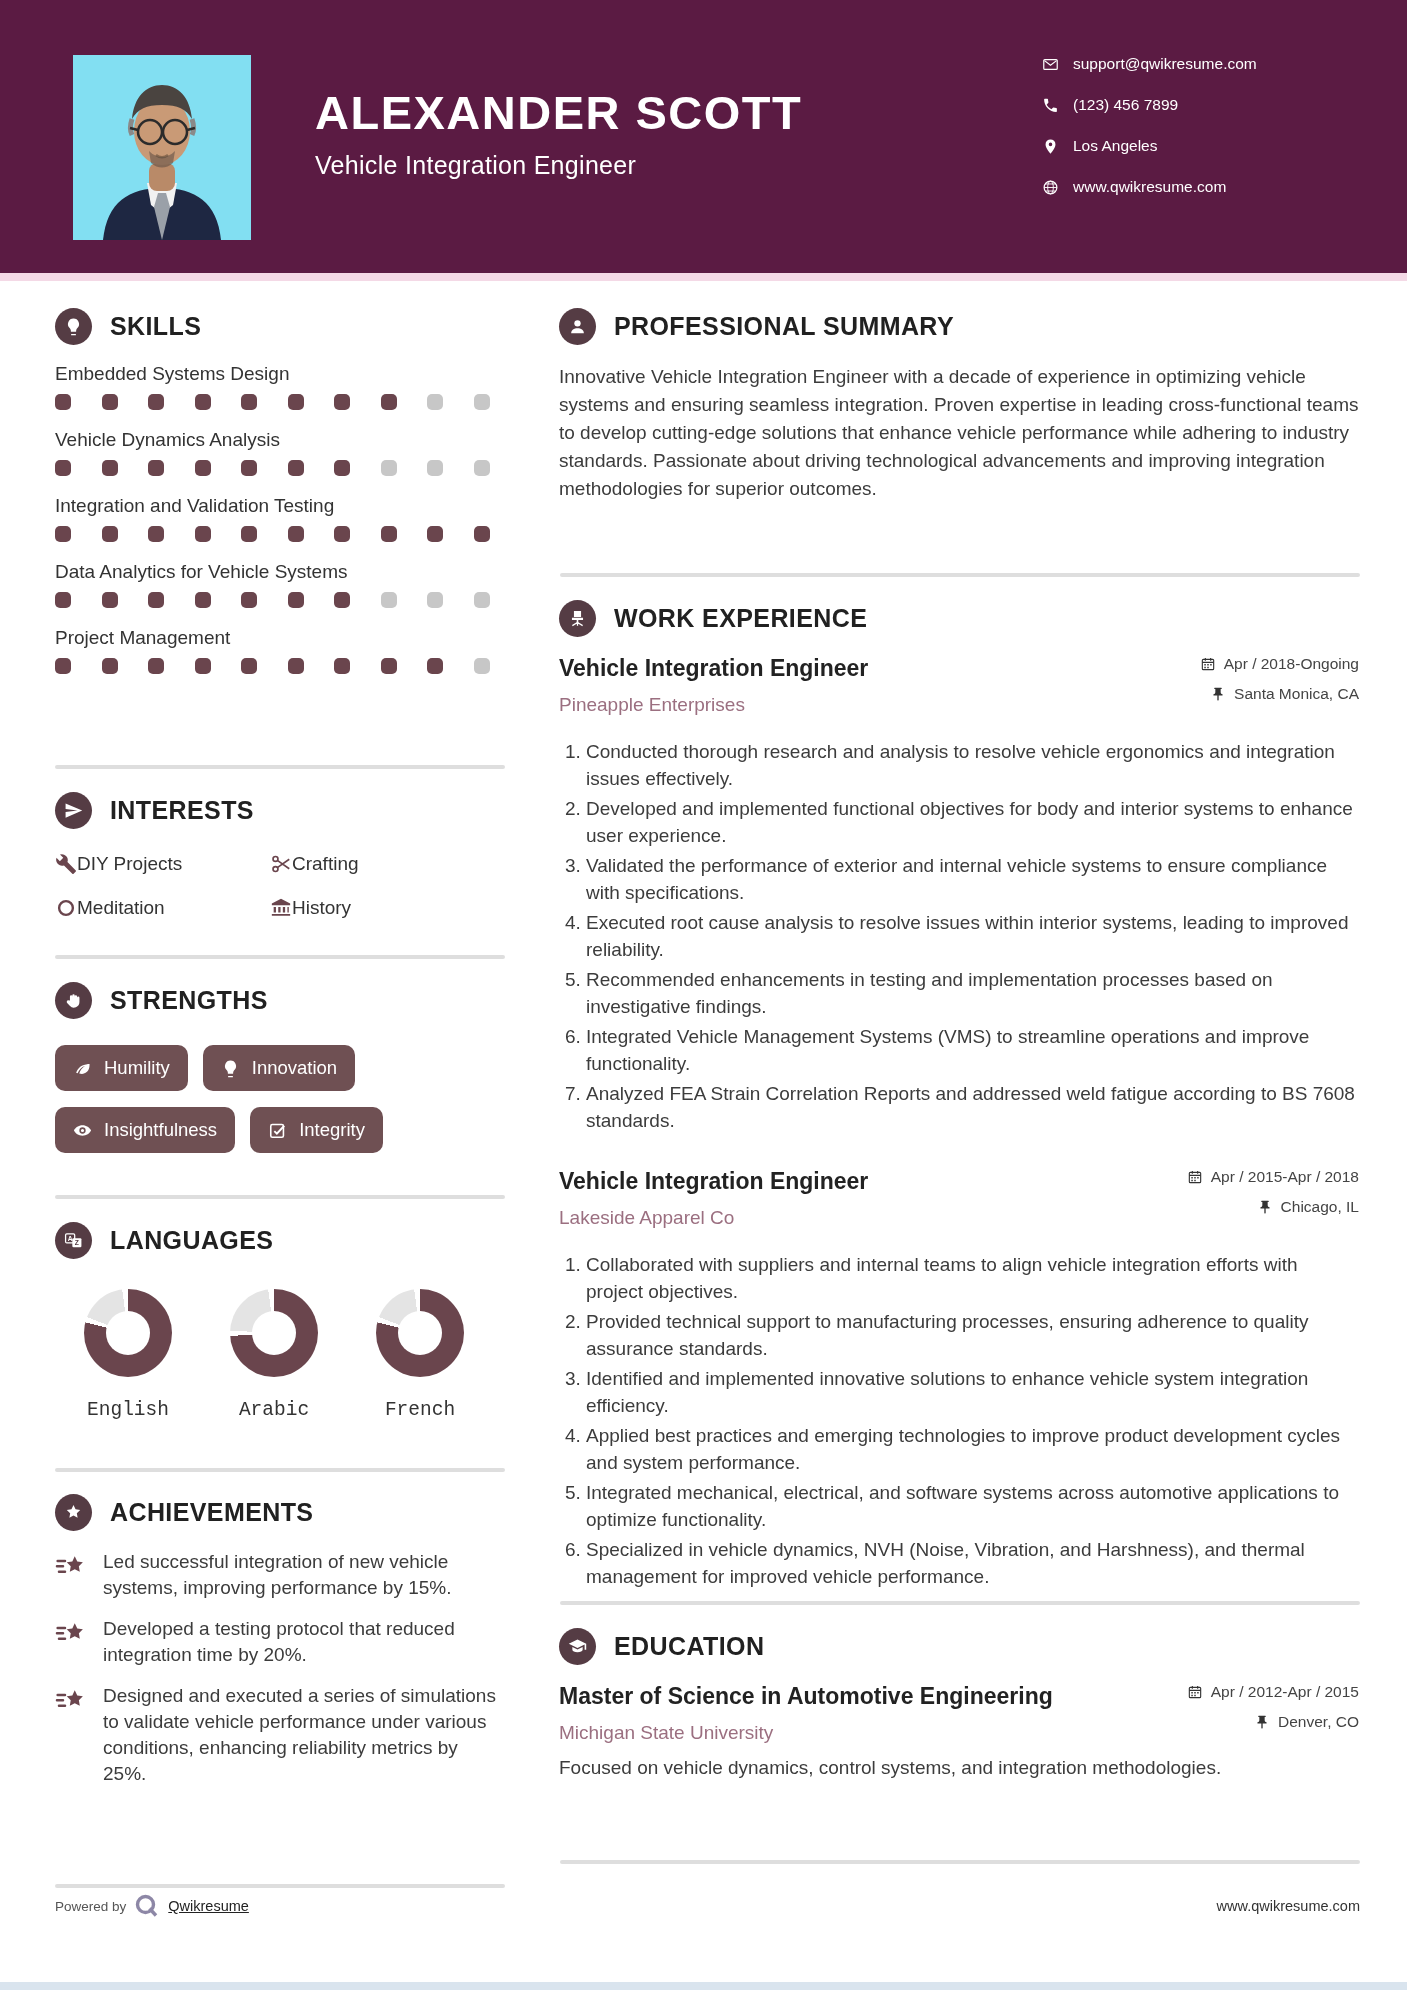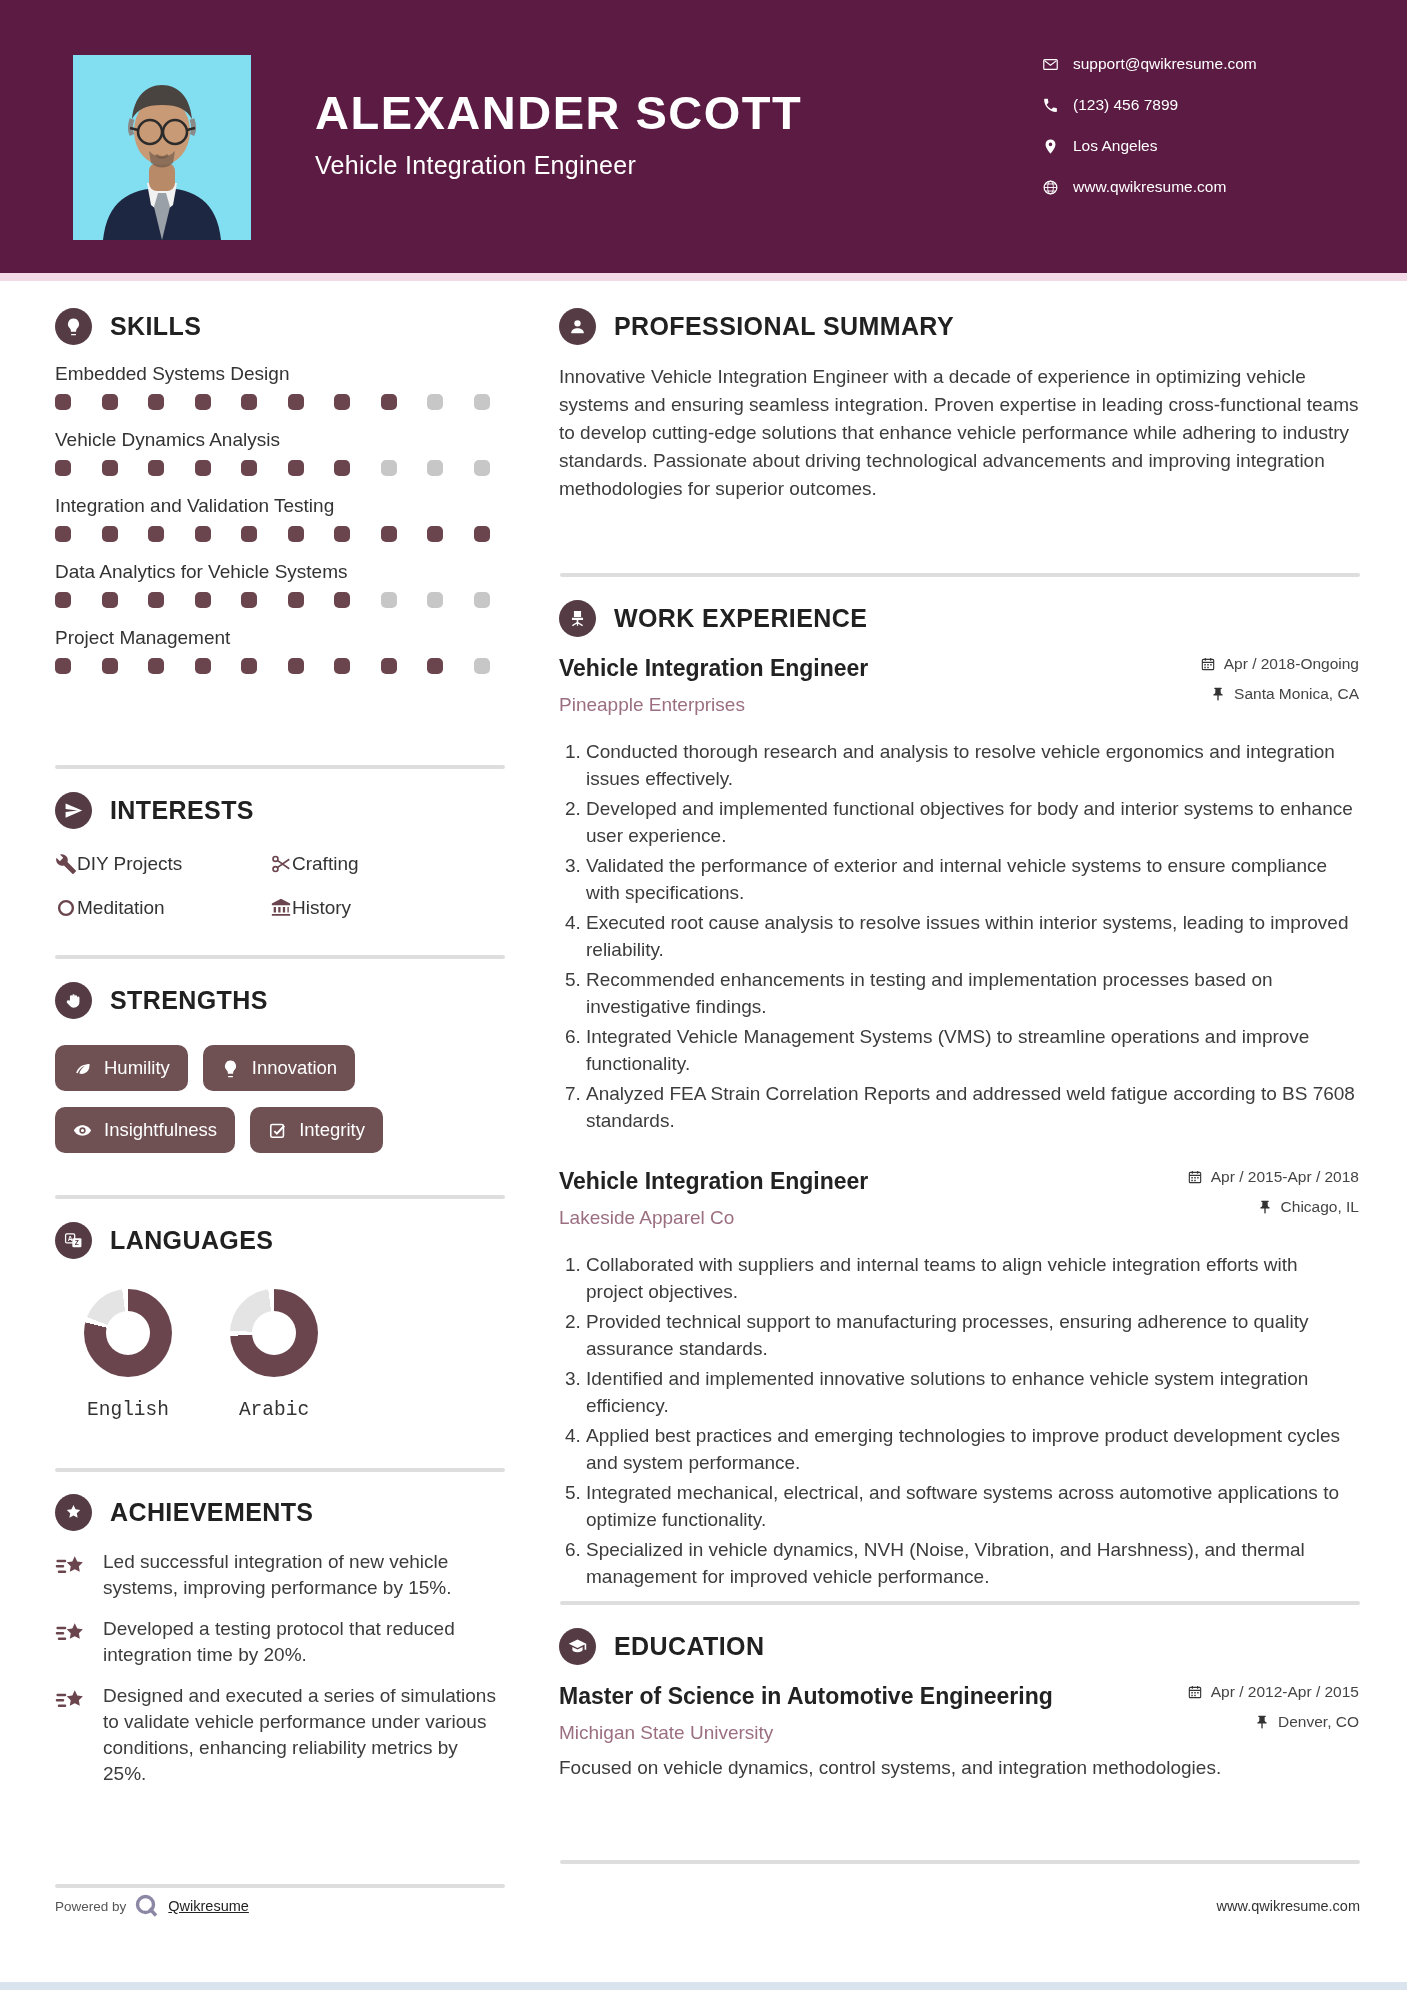--- a/index.html
+++ b/index.html
@@ -385,20 +385,26 @@
           <div class="lang-label">English</div>
         </div>
 
         <div class="lang">
           <div class="donut" style="background: conic-gradient(from -4deg, rgb(255, 255, 255) 0deg, rgb(255, 255, 255) 1%, rgb(106, 69, 77) 1%, rgb(106, 69, 77) 75%, rgb(255, 255, 255) 75%, rgb(255, 255, 255) 77%, rgb(228, 228, 228) 77%, rgb(228, 228, 228) 99%, rgb(255, 255, 255) 99%, rgb(255, 255, 255) 100%);">
             <div class="hole"></div>
           </div>
           <div class="lang-label">Arabic</div>
         </div>
 
+        <div class="lang">
+          <div class="donut" style="background: conic-gradient(from -4deg, rgb(255, 255, 255) 0deg, rgb(255, 255, 255) 1%, rgb(106, 69, 77) 1%, rgb(106, 69, 77) 80%, rgb(255, 255, 255) 80%, rgb(255, 255, 255) 82%, rgb(228, 228, 228) 82%, rgb(228, 228, 228) 99%, rgb(255, 255, 255) 99%, rgb(255, 255, 255) 100%);">
+            <div class="hole"></div>
+          </div>
+          <div class="lang-label">French</div>
+        </div>
       </div>
   </div>
   <div class="hr hr-left" style="top:1468px"></div>
 
   <div class="sec sec-left" style="top:1494px">
     <div class="sec-head">
       <span class="circ">
           <span class="ic">
             <svg viewBox="0 0 24 24">
               <path fill="currentColor" d="M12 2.5l2.6 5.3 5.9.9-4.3 4.1 1 5.9-5.2-2.8-5.2 2.8 1-5.9L3.5 8.7l5.9-.9z"></path>

